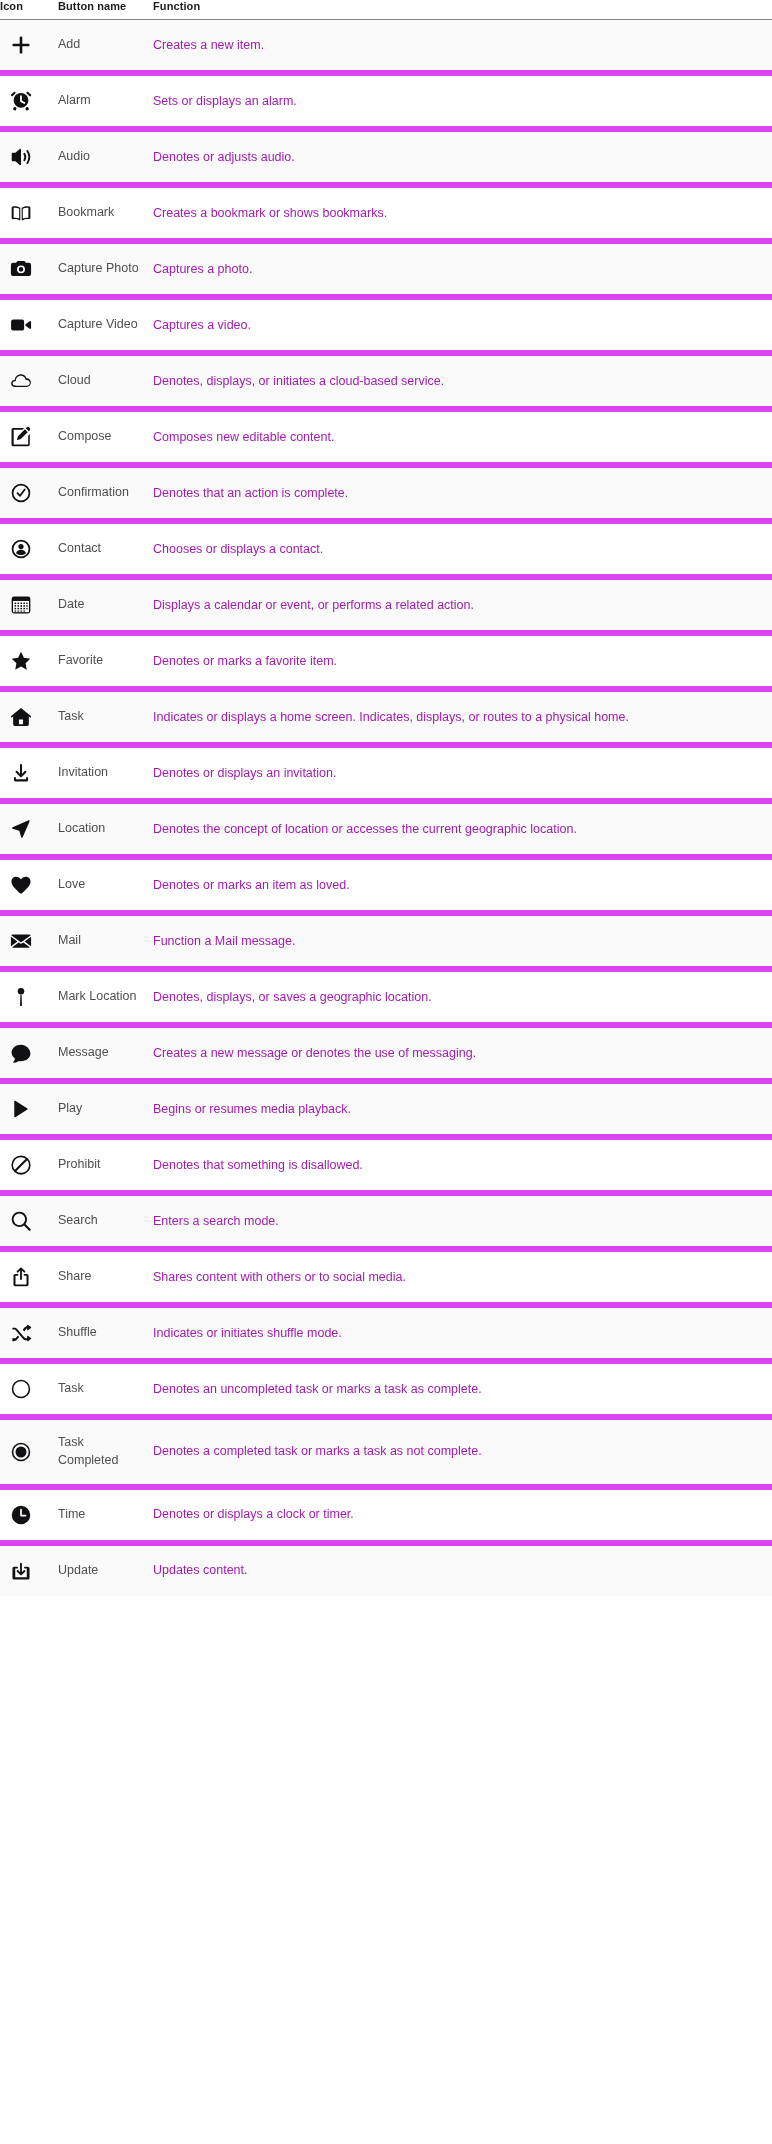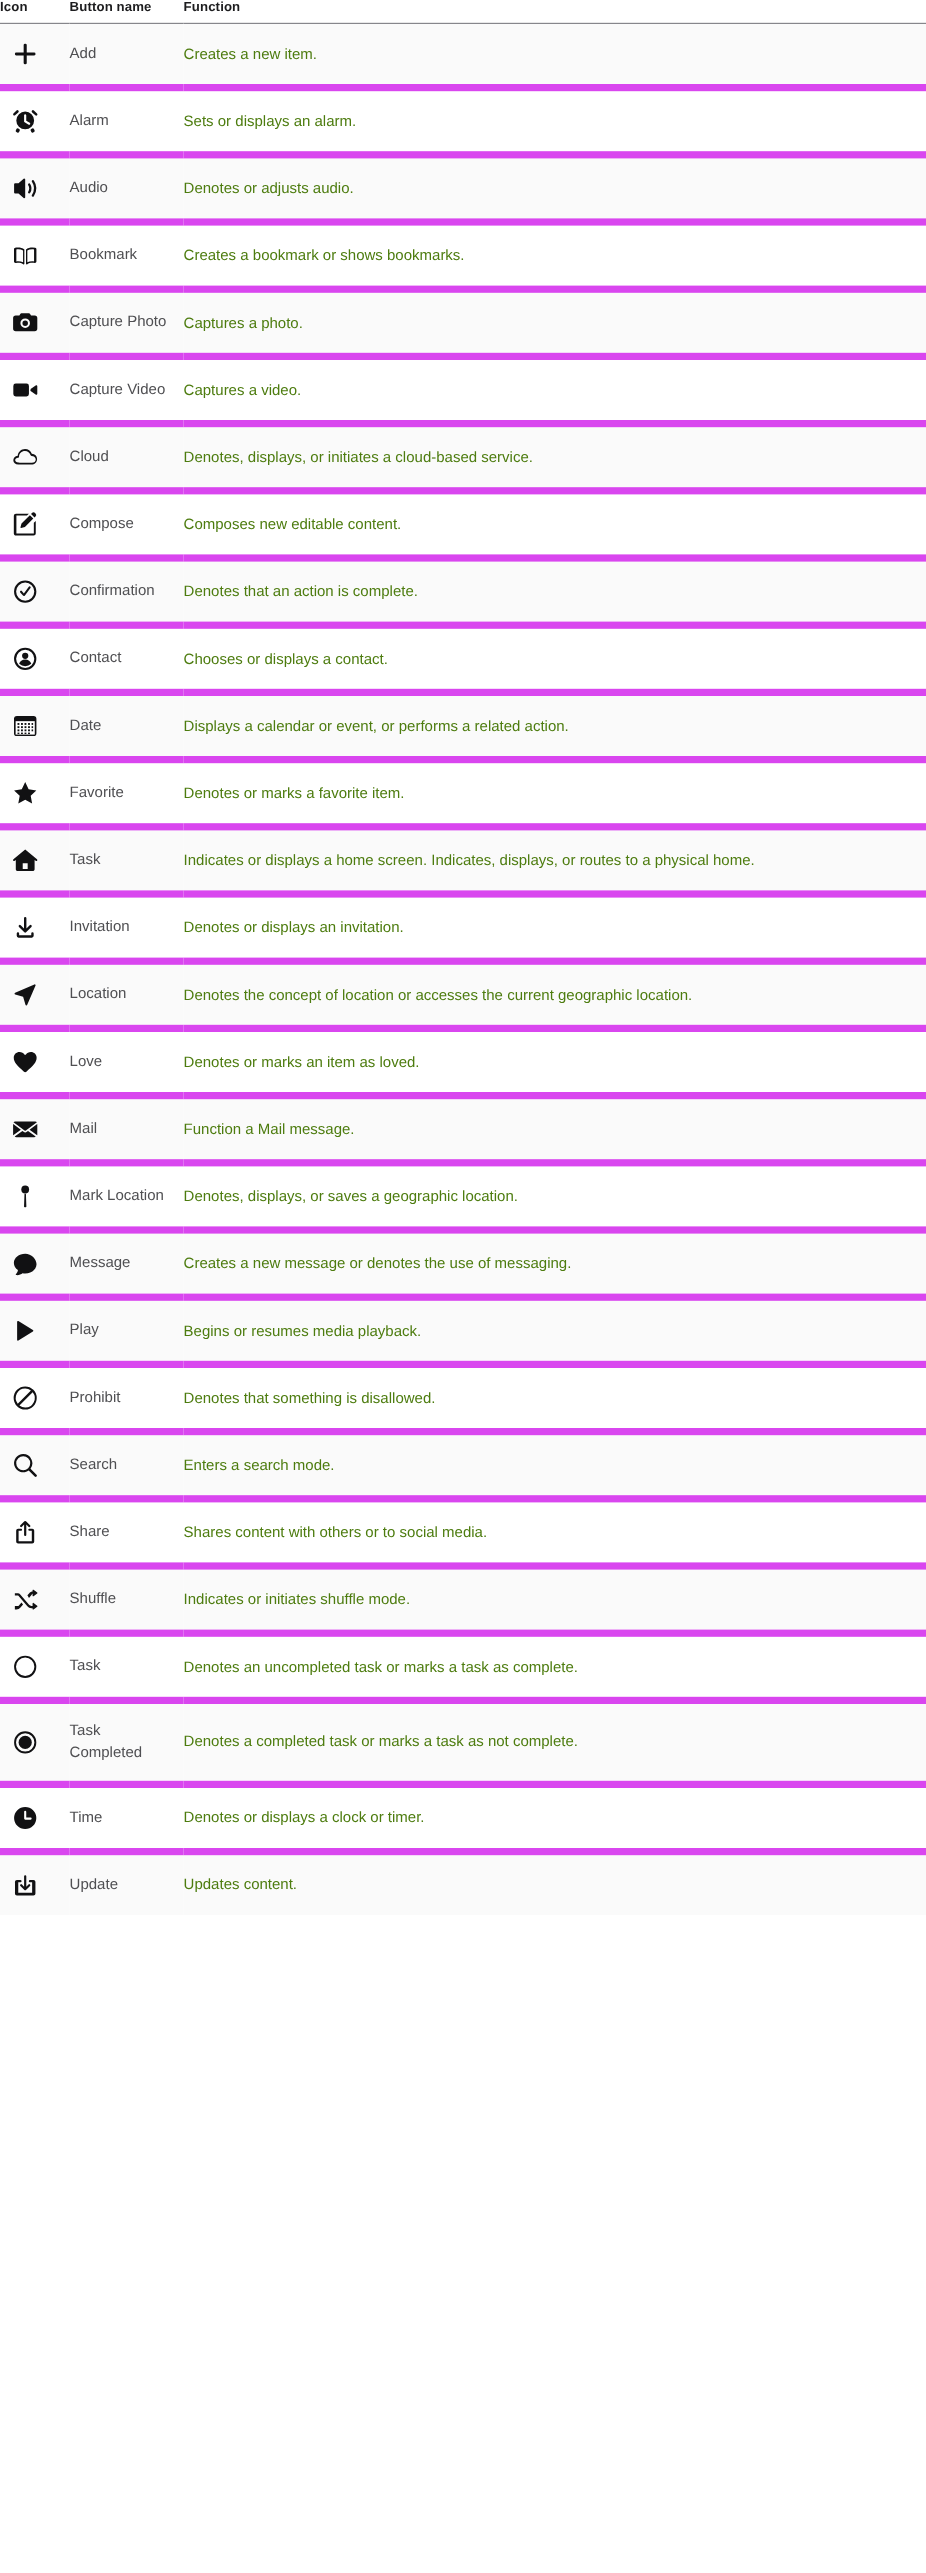--- a/index.html
+++ b/index.html
@@ -37,21 +37,21 @@
   .cell-icon { width: 58px; text-align: left; padding-left: 10px; }
   .cell-name {
     width: 95px;
     font-size: 12.5px;
     color: #4f4f52;
     line-height: 1.42;
     padding-right: 8px;
   }
   .cell-func {
     font-size: 12.5px;
-    color: #4d7c0f;
+    color: #a21caf;
     line-height: 1.5;
     padding-right: 20px;
   }
 
   .ico { display: block; width: 22px; height: 22px; color: #111113; }
   .ico svg { display: block; width: 100%; height: 100%; fill: currentColor; }
 </style>
 </head>
 <body>
 

